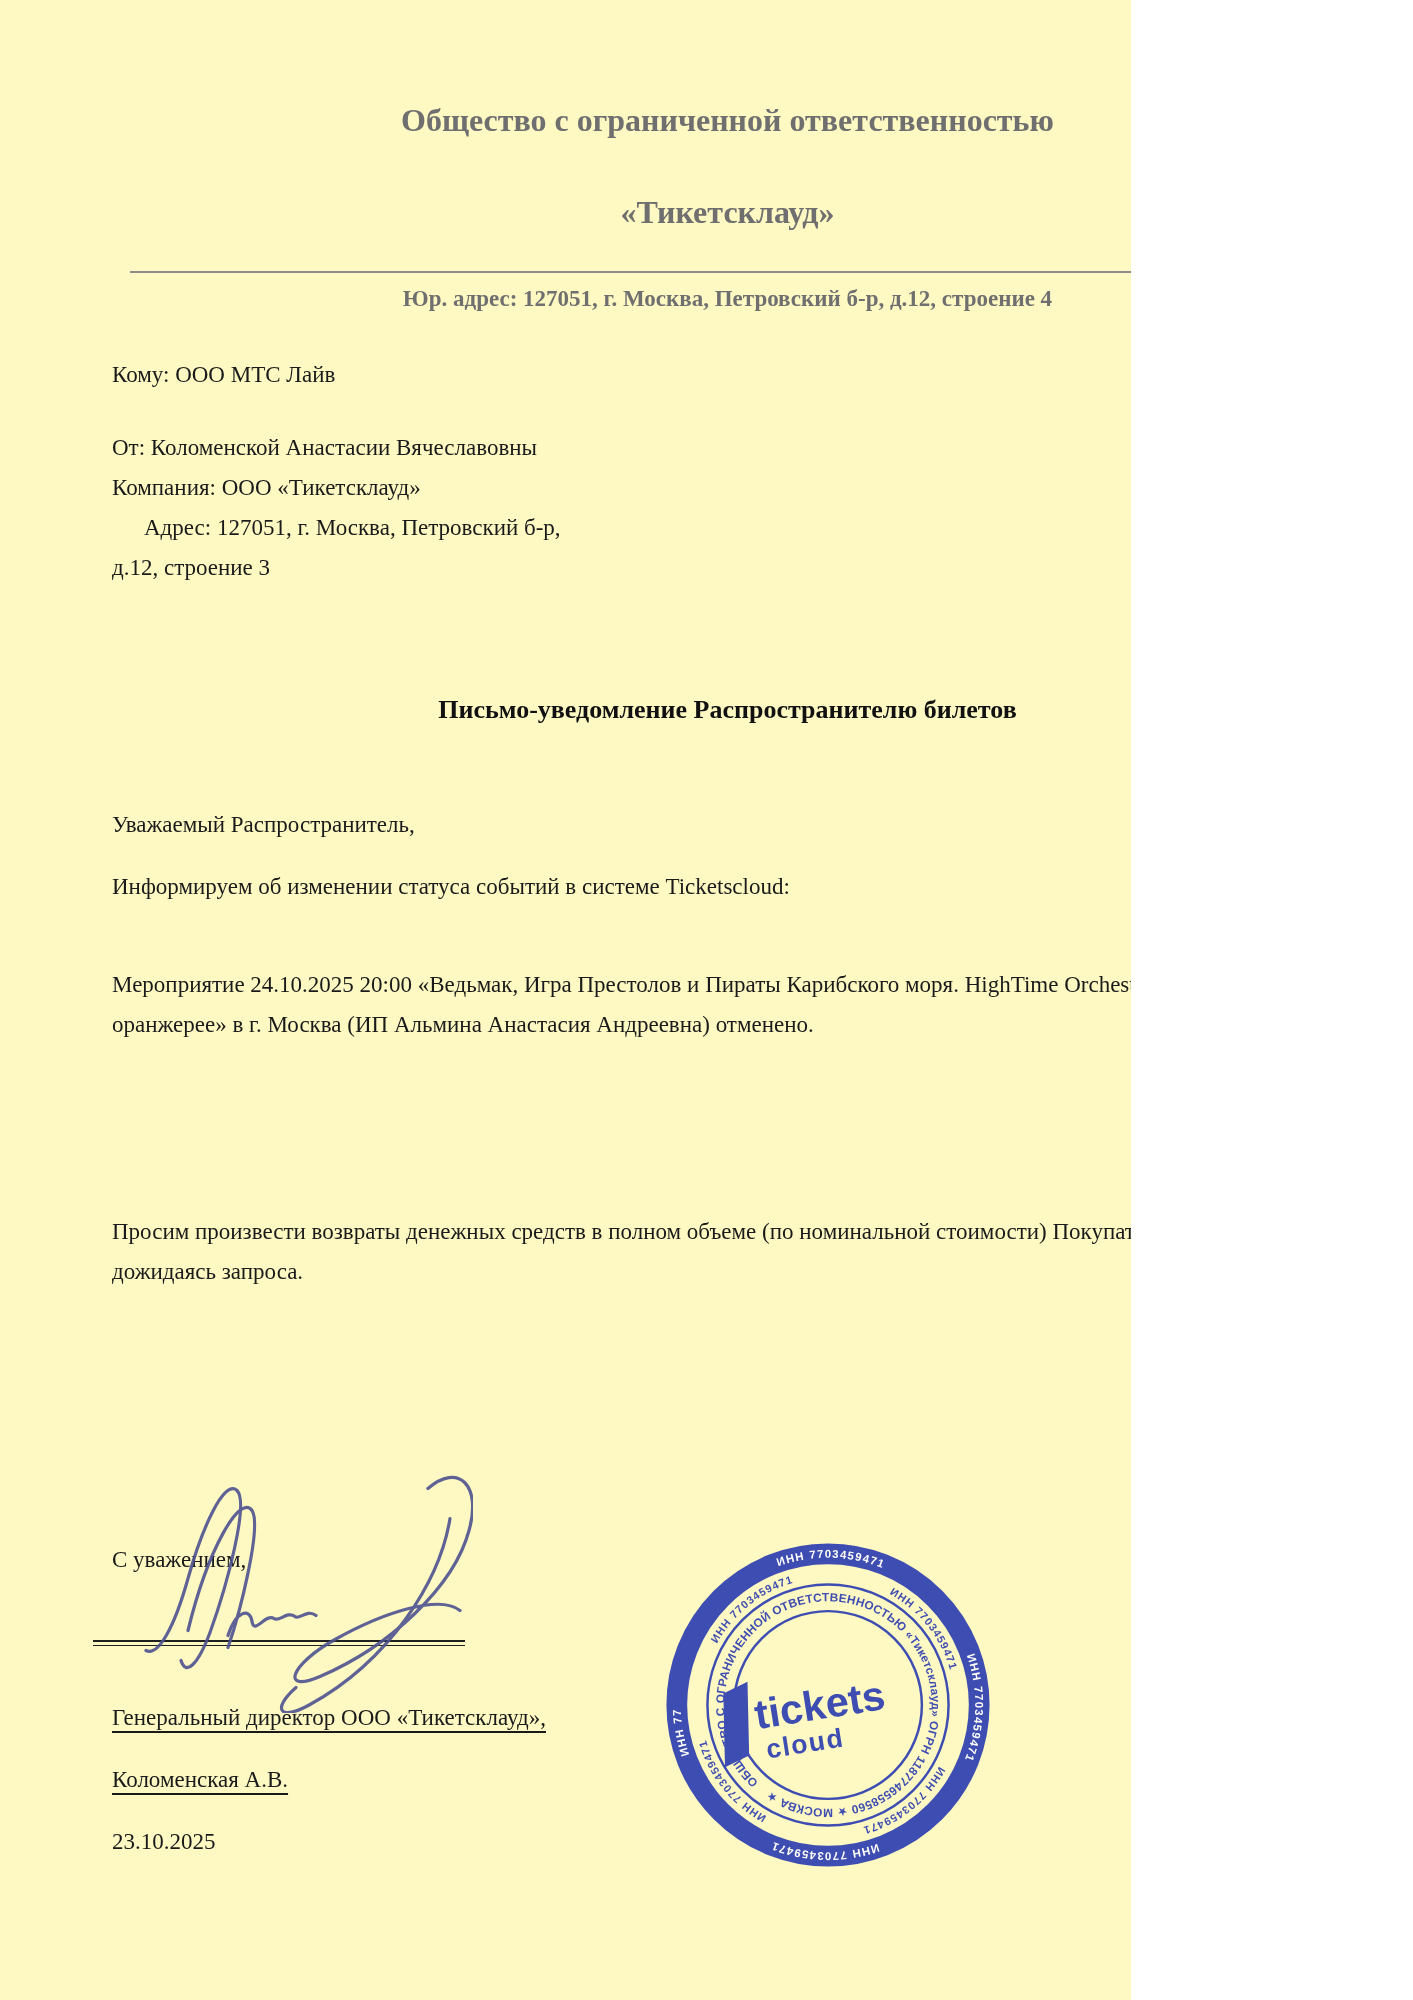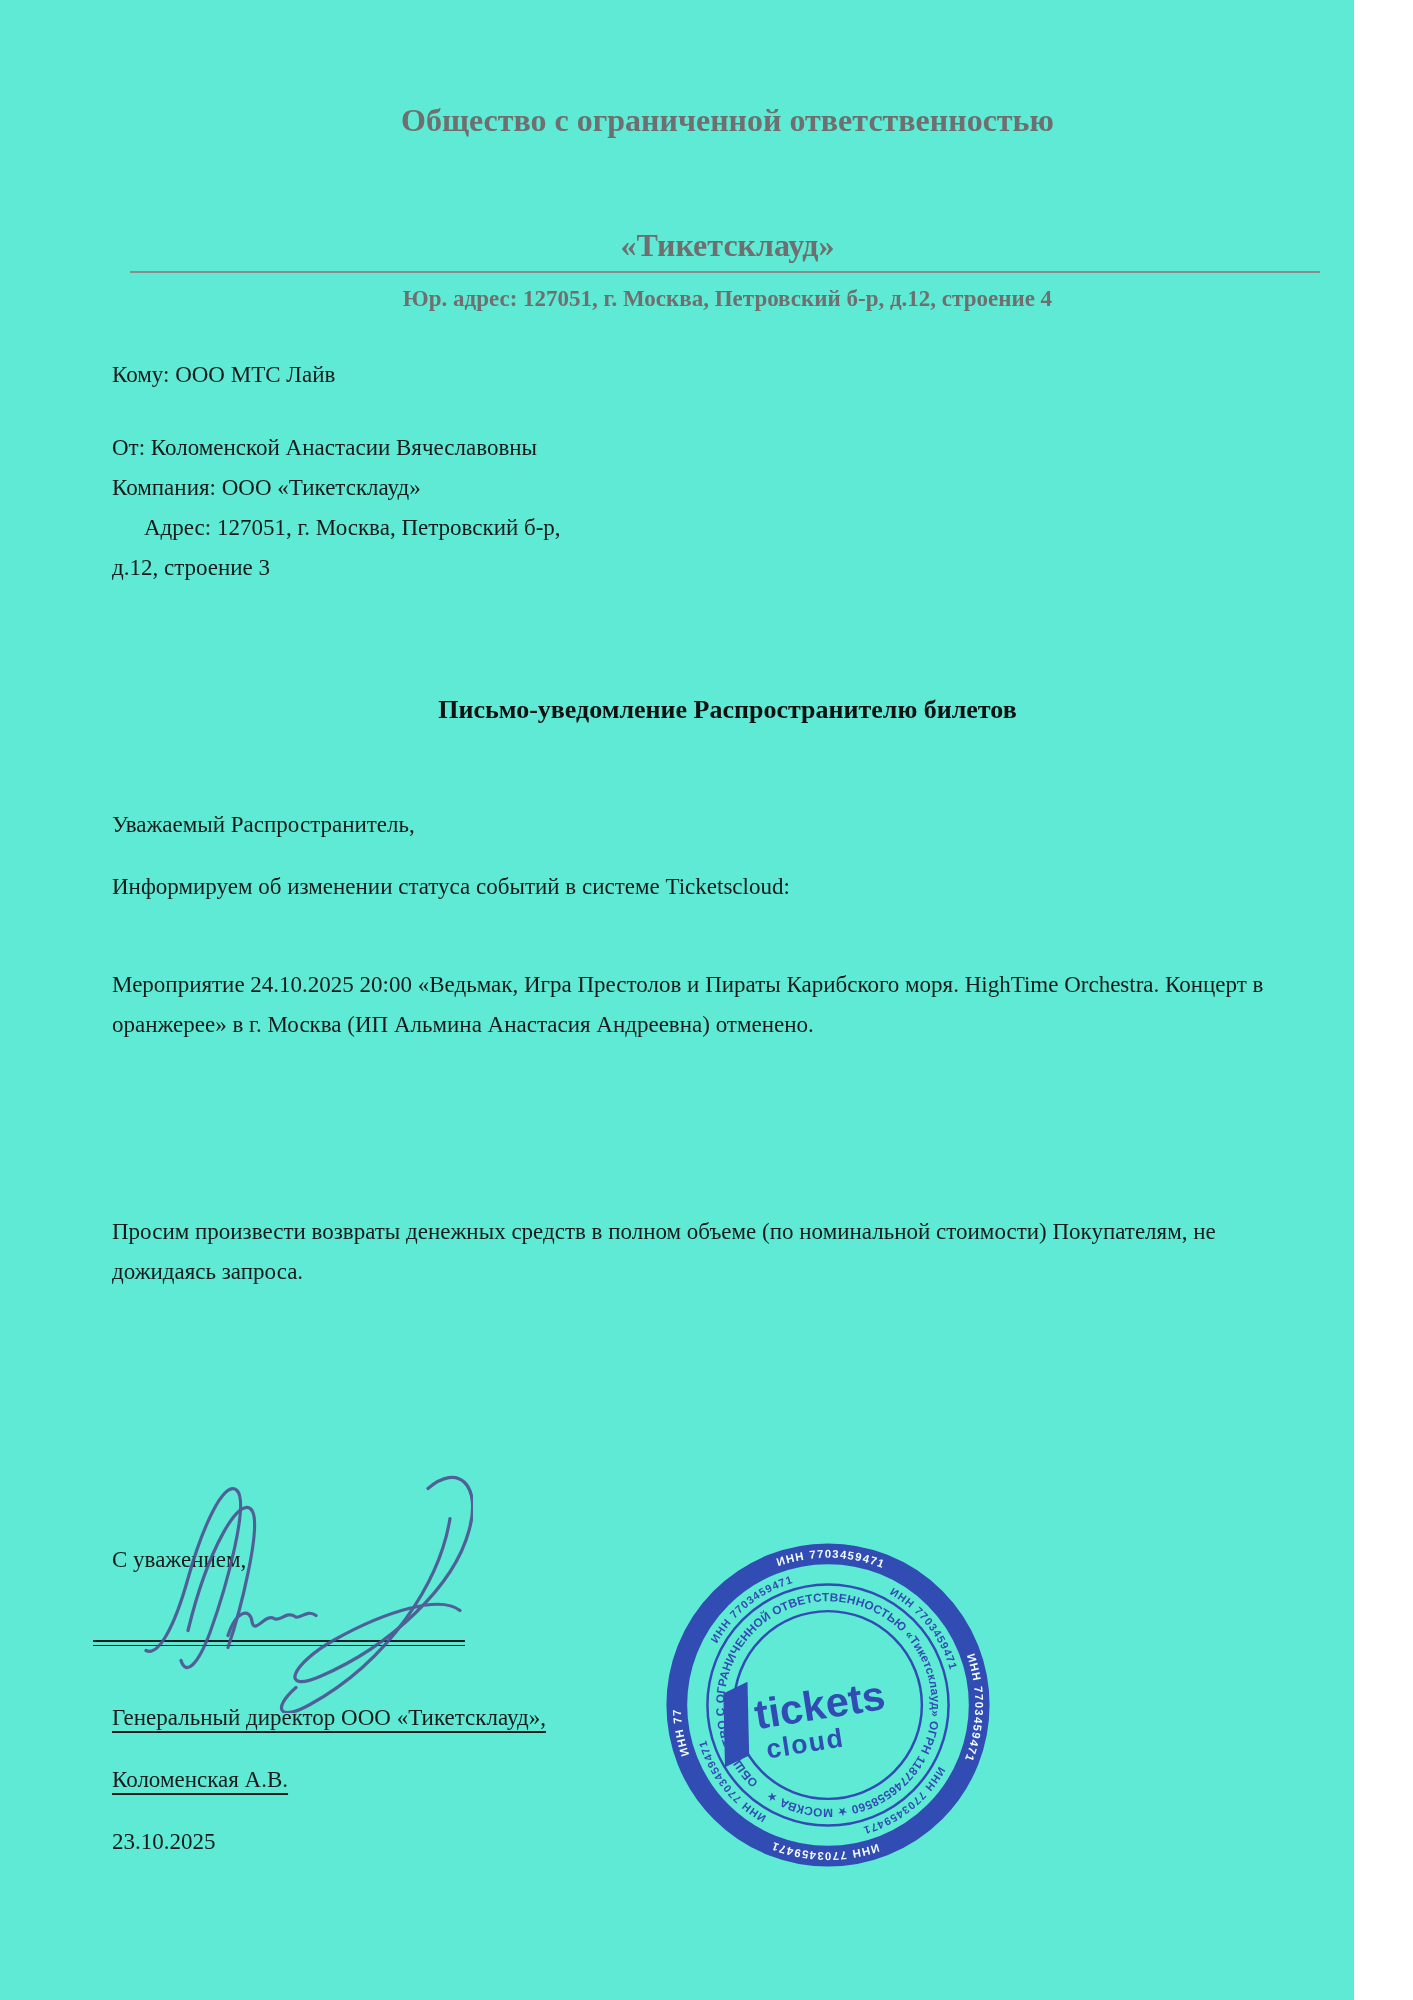--- a/index.html
+++ b/index.html
@@ -1,19 +1,19 @@
 <!DOCTYPE html>
 <html><head>
 <meta charset="utf-8">
 <style>
   html,body{margin:0;padding:0;background:#ffffff;}
   .page{
     position:relative;
-    width:1354px;height:2000px;
-    background:#5eead4;
+    width:1131px;height:2000px;
+    background:#fef9c3;
     font-family:"Liberation Serif","DejaVu Serif",serif;
     color:#1a1a1a;
     overflow:hidden;
   }
   .abs{position:absolute;}
   .centered{left:45px;width:1365px;text-align:center;}
   .hdr{color:#6f6f6f;font-weight:bold;}
   .hdr-big{font-size:32px;line-height:40px;}
   .hdr-small{font-size:23px;line-height:30px;}
   .divider{border-top:2px solid #8c8c8c;height:0;}
@@ -27,21 +27,21 @@
   .stamp-ring-text{font-family:"Liberation Sans","DejaVu Sans",sans-serif;font-weight:bold;}
   .logo-text{font-family:"Liberation Sans","DejaVu Sans",sans-serif;font-weight:bold;}
 </style>
 </head>
 <body>
 
 <div class="page">
 
   <div class="abs centered hdr hdr-big" style="top:100px;">Общество с ограниченной ответственностью</div>
 
-  <div class="abs centered hdr hdr-big" style="top:192px;margin-top:33px;">«Тикетсклауд»</div>
+  <div class="abs centered hdr hdr-big" style="top:192px;">«Тикетсклауд»</div>
 
   <div class="abs divider" style="top:271px;left:130px;width:1190px;"></div>
 
   <div class="abs centered hdr hdr-small" style="top:284px;">Юр. адрес: 127051, г. Москва, Петровский б-р, д.12, строение 4</div>
 
   <div class="abs body-text" style="top:355px;left:112px;">Кому: ООО МТС Лайв</div>
 
   <div class="abs body-text" style="top:468px;left:112px;">Компания: ООО «Тикетсклауд»</div>
 
   <div class="abs body-text" style="top:428px;left:112px;">От: Коломенской Анастасии Вячеславовны</div>

